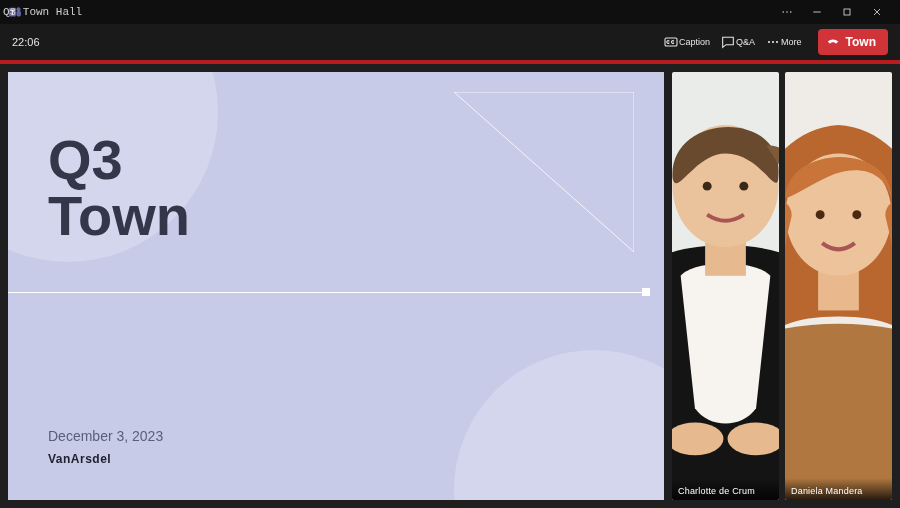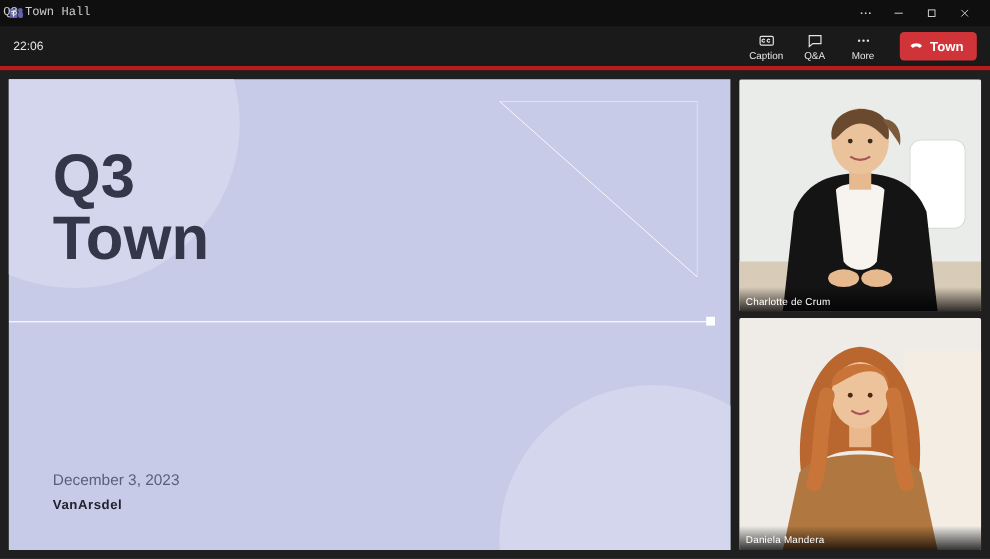--- a/index.html
+++ b/index.html
@@ -39,21 +39,21 @@
     height: 40px;
     background: #1a1a1a;
     display: flex;
     align-items: center;
     padding: 0 12px;
     gap: 10px;
     border-bottom: 4px solid #b91c1c;
   }
   .timer { font-size: 11px; color: #e6e6e6; margin-right: auto; }
   .tool-btn {
-    display: flex; flex-direction: column; align-items: center; justify-content: center;
+    display: flex; flex-direction: row; align-items: center; justify-content: center;
     min-width: 34px; height: 34px;
     color: #e6e6e6;
     font-size: 9px;
   }
   .tool-btn .ticon { height: 18px; display: flex; align-items: center; justify-content: center; }
   .tool-btn svg { width: 16px; height: 16px; stroke: #e6e6e6; fill: none; stroke-width: 1.6; }
   .leave-btn {
     background: #d13438;
     color: #fff;
     border-radius: 4px;
@@ -128,21 +128,21 @@
     left: 40px; bottom: 34px;
     font-size: 12px; color: #20222e;
     font-weight: 700;
     letter-spacing: 0.5px;
   }
 
   
   .participants {
     width: 220px;
     display: flex;
-    flex-direction: column;
+    flex-direction: row;
     gap: 6px;
   }
   .tile {
     position: relative;
     flex: 1;
     background: #333;
     border-radius: 2px;
     overflow: hidden;
   }
   .tile svg.portrait { width: 100%; height: 100%; display: block; }

